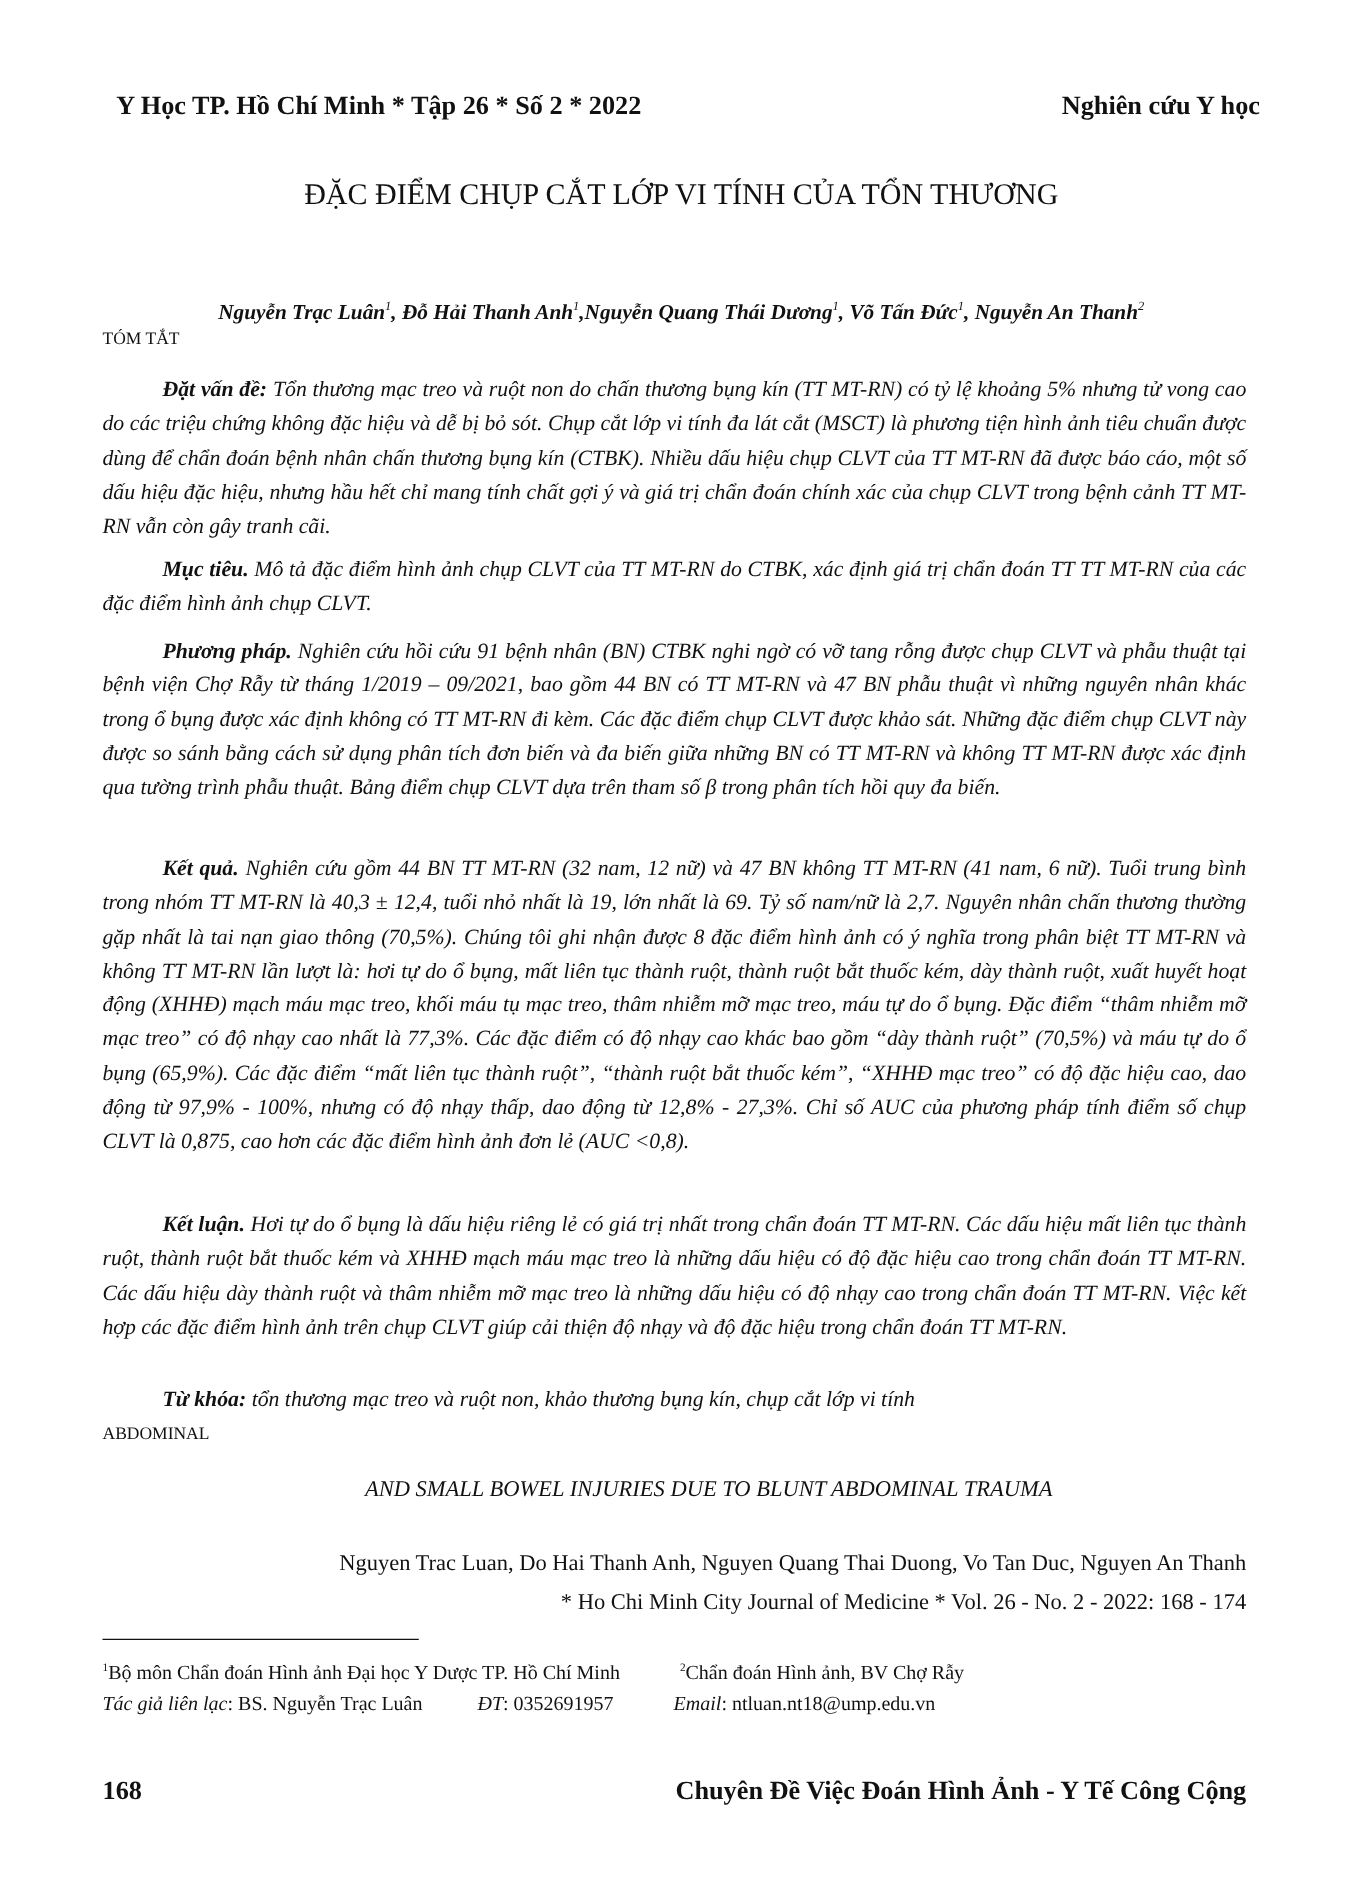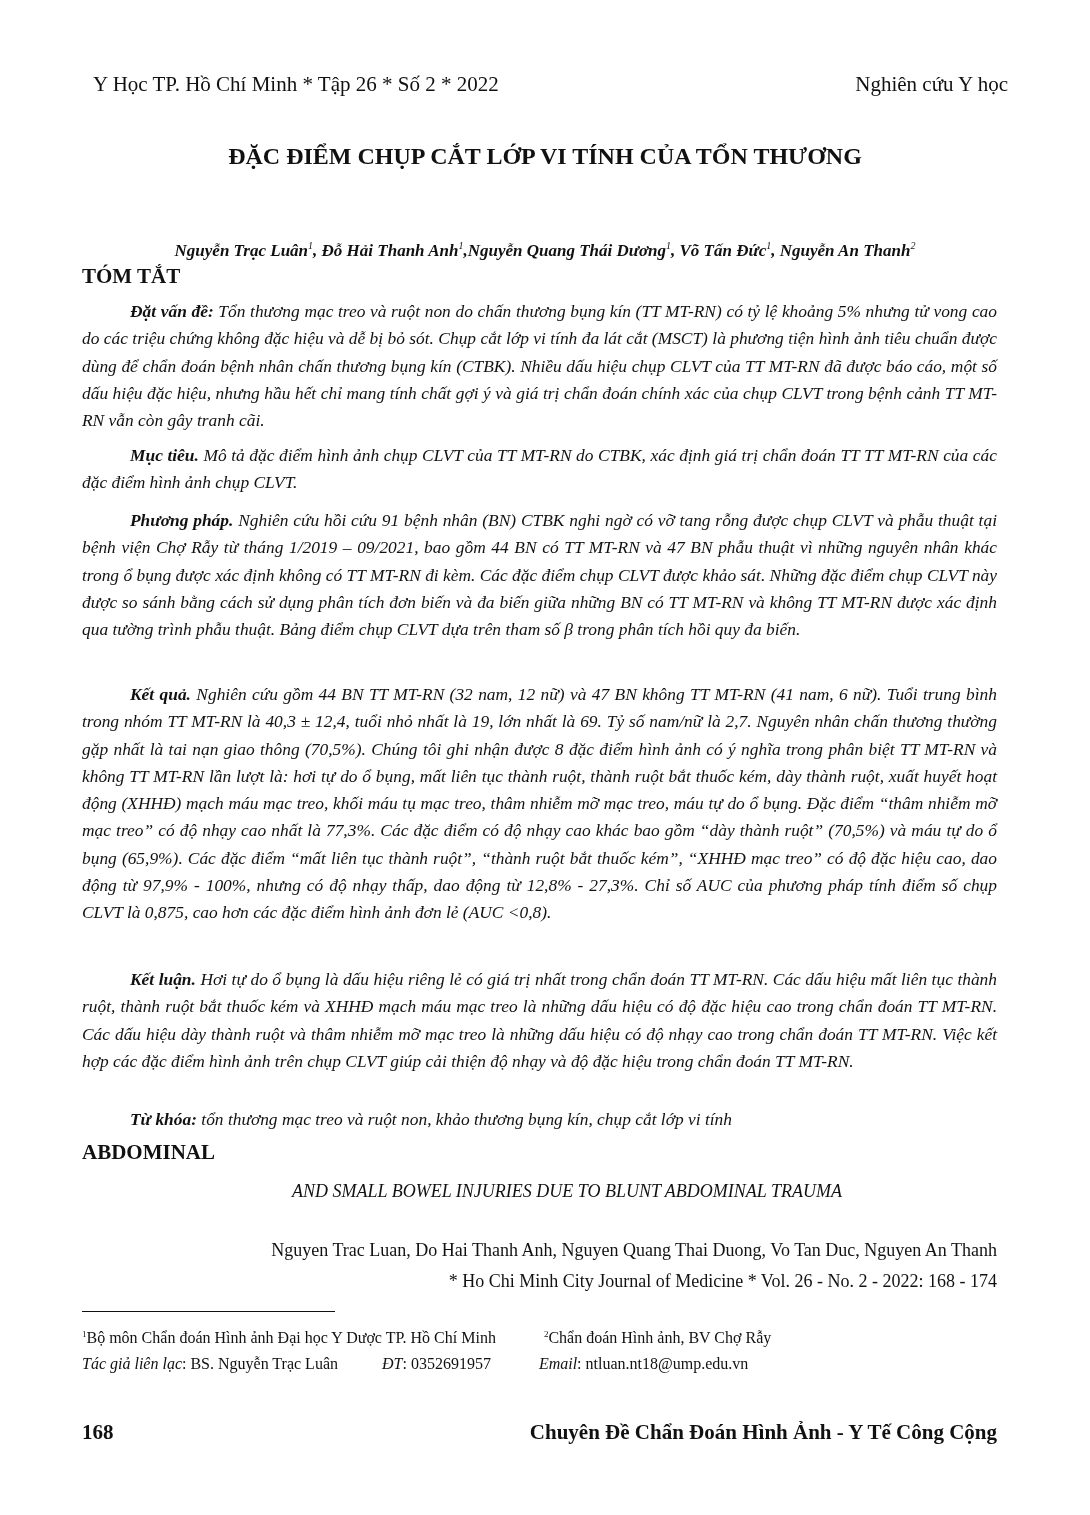--- a/index.html
+++ b/index.html
@@ -3,33 +3,33 @@
 <meta charset="utf-8">
 <style>
   html, body { margin: 0; padding: 0; background: #ffffff; }
   body {
     width: 1090px; height: 1515px; position: relative; overflow: hidden;
     font-family: "Liberation Serif", "DejaVu Serif", serif; color: #111;
   }
   .header {
     position: absolute; left: 93px; right: 82px; top: 72px;
     display: flex; justify-content: space-between; align-items: baseline;
-    font-weight: normal; font-size: 21px;
+    font-weight: bold; font-size: 21px;
   }
   .title {
     position: absolute; left: 60px; right: 60px; top: 140px;
-    text-align: center; font-weight: bold; font-size: 24px; line-height: 33px;
+    text-align: center; font-weight: normal; font-size: 24px; line-height: 33px;
   }
   .authors {
     position: absolute; left: 60px; right: 60px; top: 228px;
     text-align: center; font-style: italic; font-weight: bold; font-size: 17px; margin-top: 12px;
   }
   .authors sup { font-size: 10px; font-weight: normal; }
   .section-head {
-    position: absolute; left: 82px; font-weight: bold; font-size: 21px;
+    position: absolute; left: 82px; font-weight: normal; font-size: 14px;
   }
   .para {
     position: absolute; left: 82px; width: 915px;
     font-style: italic; font-size: 17.4px; line-height: 27.3px;
     text-align: justify; text-indent: 48px; margin: 0;
   }
   .para .lead { font-weight: bold; }
   .en-title {
     position: absolute; left: 82px; width: 915px; top: 1177px;
     text-align: center; font-style: italic; font-size: 18px; line-height: 28px;
@@ -103,14 +103,14 @@
 <div class="foot foot-contact">
   <span class="it">Tác giả liên lạc</span><span>: BS. Nguyễn Trạc Luân</span>
   <span style="display:inline-block;width:36px;"></span>
   <span class="it">ĐT</span><span>: 0352691957</span>
   <span style="display:inline-block;width:40px;"></span>
   <span class="it">Email</span><span>: ntluan.nt18@ump.edu.vn</span>
 </div>
 
 <div class="page-footer">
   <span>168</span>
-  <span>Chuyên Đề Chẩn Đoán Hình Ảnh - Y Tế Công Cộng</span>
+  <span>Chuyên Đề Việc Đoán Hình Ảnh - Y Tế Công Cộng</span>
 </div>
 
 </body></html>

